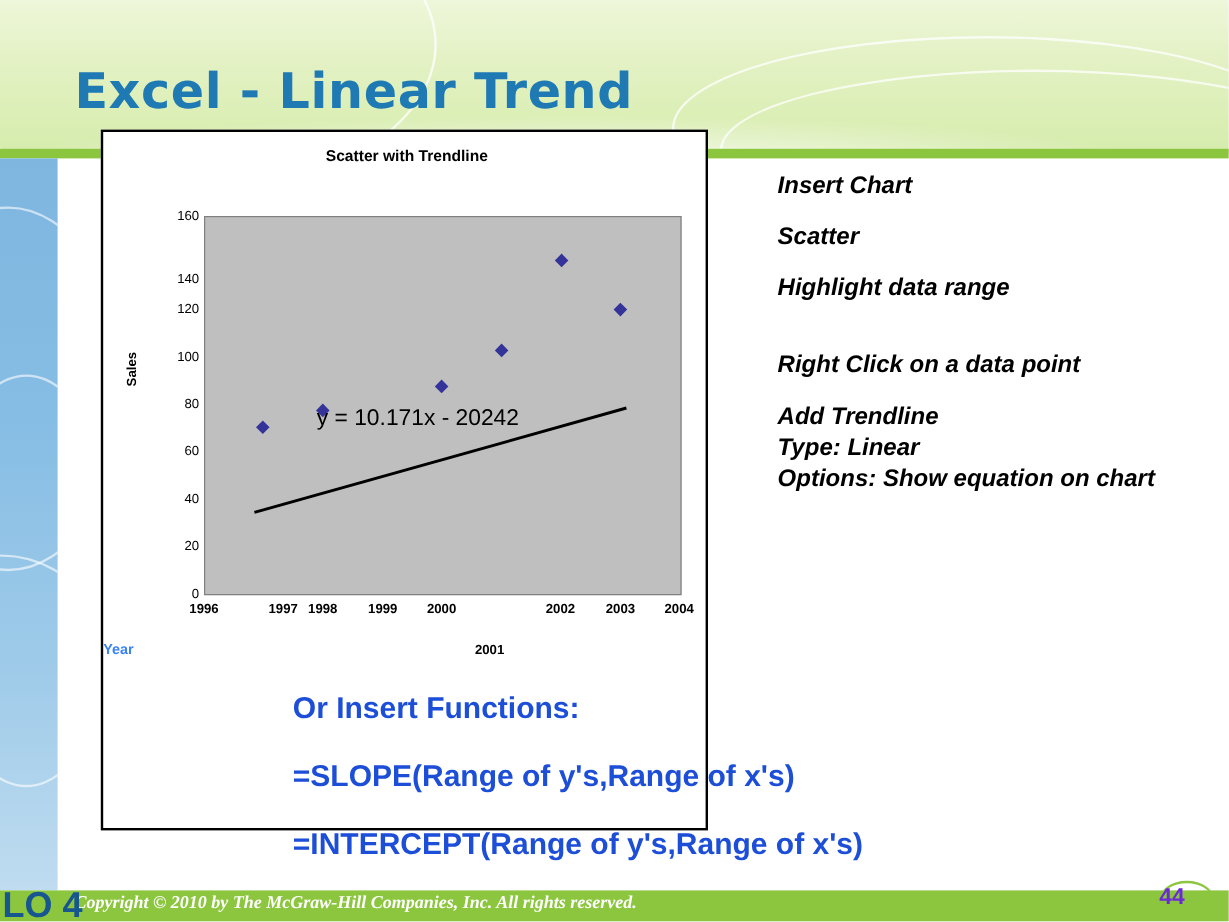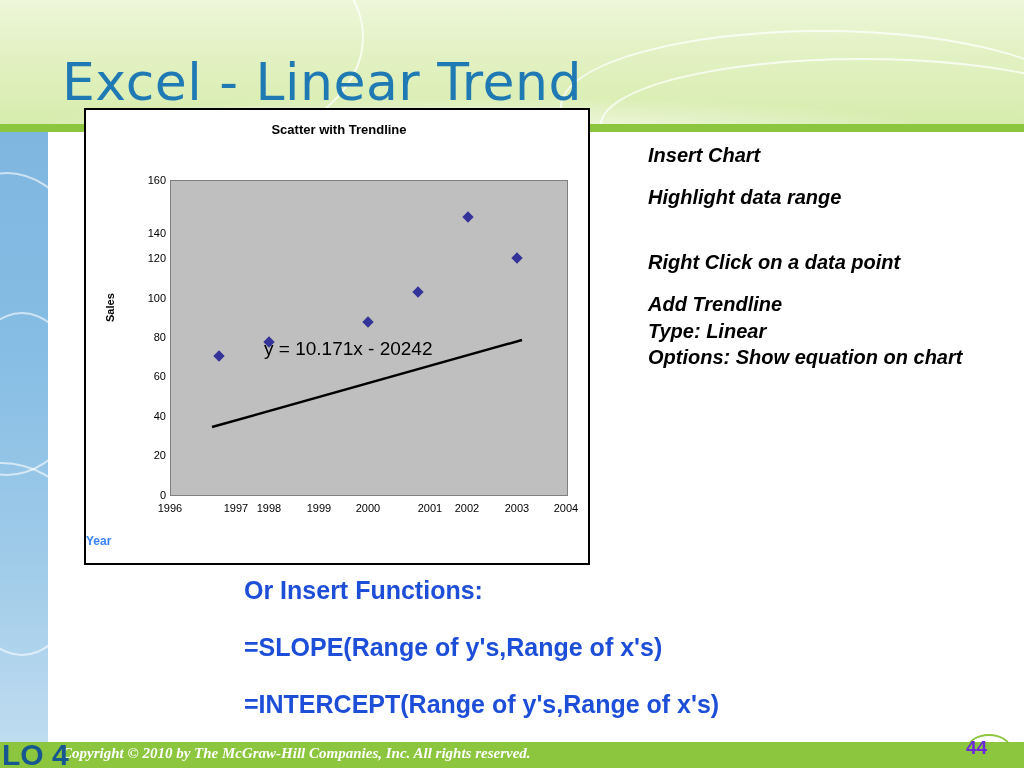--- a/index.html
+++ b/index.html
@@ -20,32 +20,32 @@
   .footer-text{position:absolute;left:62px;top:745px;font-family:"Liberation Serif",serif;
     font-style:italic;font-weight:bold;font-size:15px;color:#ffffff;}
   .lo-label{position:absolute;left:2px;top:738px;font-size:30px;font-weight:bold;color:#17578f;
     font-family:"Liberation Sans",sans-serif;}
   .slide-num{position:absolute;right:14px;top:734px;width:44px;height:30px;}
   .slide-num .ring{position:absolute;left:0;top:0;width:42px;height:28px;border:2px solid #8cc63e;border-radius:50%;}
   .slide-num .txt{position:absolute;left:0;top:3px;width:44px;text-align:left;font-size:19px;
     font-weight:bold;color:#6d28d9;}
 
   
-  .title{position:absolute;left:62px;top:52px;font-size:52px;color:#1f7ab4;
-    font-family:"DejaVu Sans",sans-serif;font-weight:400;letter-spacing:.5px;}
+  .title{position:absolute;left:62px;top:52px;font-size:41px;color:#1f7ab4;
+    font-family:"DejaVu Sans",sans-serif;font-weight:700;letter-spacing:.5px;}
 
   
-  .chart-panel{position:absolute;left:84px;top:108px;width:506px;height:457px;
+  .chart-panel{position:absolute;left:84px;top:108px;width:506px;height:584px;
     background:#ffffff;border:2px solid #000000;box-sizing:border-box;}
   .chart-title{position:absolute;left:0;top:12px;width:506px;text-align:center;
     font-size:13px;font-weight:bold;color:#000;}
   .plot{position:absolute;left:84px;top:70px;width:398px;height:316px;
     background:#bfbfbf;border:1px solid #808080;box-sizing:border-box;}
   .ylabels{position:absolute;left:0;top:0;}
-  .xtick{position:absolute;top:392px;width:60px;text-align:center;font-size:11px;color:#000;}
+  .xtick{position:absolute;top:392px;width:60px;text-align:center;font-size:11px;color:#000;font-weight:bold;}
   .yaxis-title{position:absolute;left:18px;top:212px;font-size:11px;font-weight:bold;color:#000;
     transform:rotate(-90deg);transform-origin:left top;white-space:nowrap;}
   .xaxis-title{position:absolute;left:0;top:424px;width:506px;text-align:left;
     font-size:12px;font-weight:bold;color:#3b82f6;}
   .eqn{position:absolute;font-size:19px;color:#000;font-family:"Liberation Sans",sans-serif;}
   .pt{position:absolute;width:8px;height:8px;background:#333399;transform:rotate(45deg);}
 
   
   .rcol{position:absolute;left:648px;top:144px;width:360px;}
   .rcol p{margin:0 0 20px 0;font-size:20px;font-weight:bold;font-style:italic;color:#000;line-height:1.12;}
@@ -89,21 +89,21 @@
     <div style="position:absolute;left:38px;top:339px;width:42px;text-align:right;font-size:11px;">20</div>
     <div style="position:absolute;left:38px;top:379px;width:42px;text-align:right;font-size:11px;">0</div>
   </div>
 
   <div>
     <div class="xtick" style="left:54px;">1996</div>
     <div class="xtick" style="left:120px;">1997</div>
     <div class="xtick" style="left:153px;">1998</div>
     <div class="xtick" style="left:203px;">1999</div>
     <div class="xtick" style="left:252px;">2000</div>
-    <div class="xtick" style="left:314px;">2001</div>
+    <div class="xtick" style="left:292px;margin-top:34px;">2001</div>
     <div class="xtick" style="left:351px;">2002</div>
     <div class="xtick" style="left:401px;">2003</div>
     <div class="xtick" style="left:450px;">2004</div>
   </div>
 
   <div class="yaxis-title">Sales</div>
   <div class="xaxis-title">Year</div>
 
   <div class="pt" style="left:129px;top:242px;"></div>
   <div class="pt" style="left:179px;top:228px;"></div>
@@ -114,20 +114,21 @@
 
   <svg style="position:absolute;left:84px;top:70px;width:398px;height:316px;">
     <line x1="42" y1="247" x2="352" y2="160" stroke="#000000" stroke-width="2.4"></line>
   </svg>
 
   <div class="eqn" style="left:178px;top:228px;">y = 10.171x - 20242</div>
 </div>
 
 <div class="rcol">
   <p>Insert Chart</p>
+  <p>Scatter</p>
   <p>Highlight data range</p>
   <div class="gap"></div>
   <p>Right Click on a data point</p>
   <p class="tight">Add Trendline</p>
   <p class="tight">Type: Linear</p>
   <p>Options: Show equation on chart</p>
 </div>
 
 <div class="bcol">
   <p>Or Insert Functions:</p>

